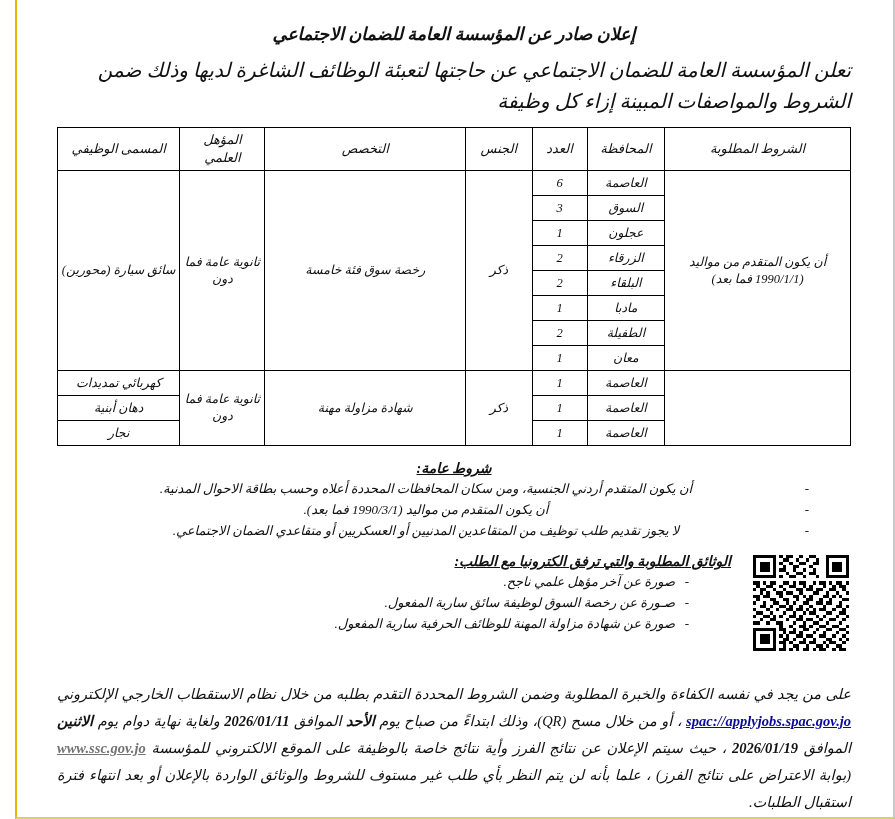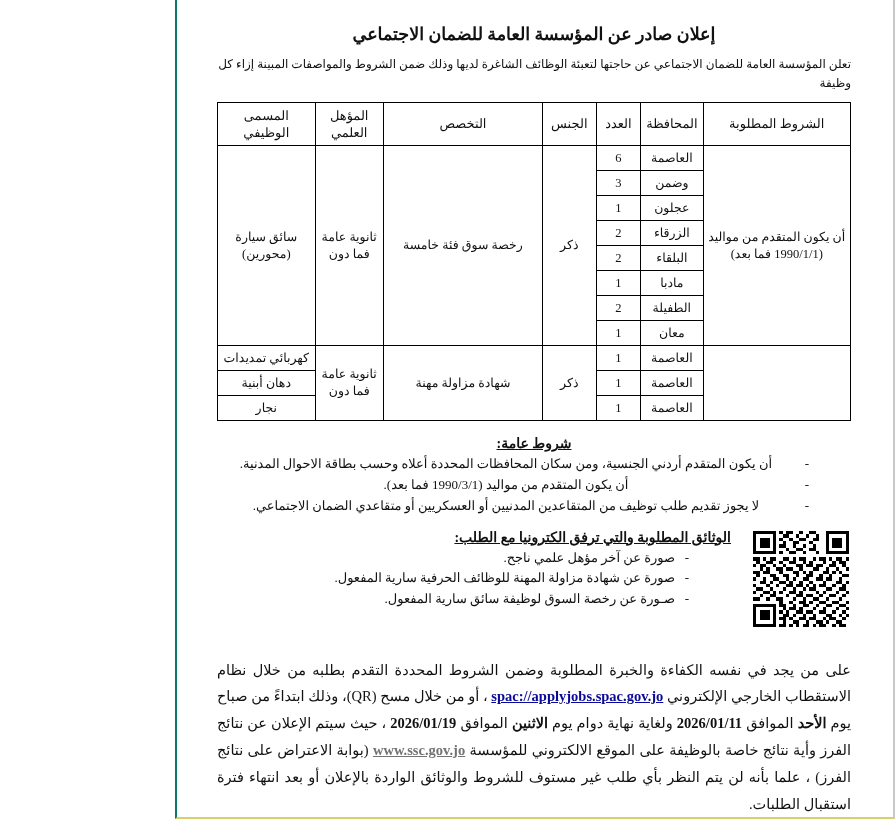--- a/index.html
+++ b/index.html
@@ -9,43 +9,44 @@
   }
   body {
     width: 895px;
     height: 819px;
     font-family: "Liberation Serif", serif;
     color: #111111;
     overflow: hidden;
   }
   .page {
     position: relative;
-    width: 720px;
+    width: 880px;
     height: 819px;
     box-sizing: border-box;
     background: #fff;
-    border-left: 2px solid #0f766e;
+    border-left: 2px solid #eab308;
     border-right: 2px solid #c8c8c8;
     border-bottom: 2px solid #d8d068;
+    font-style: italic;
   }
   .inner {
     position: absolute;
     inset: 0;
     padding: 14px 42px 0 40px;
     box-sizing: border-box;
   }
   .doc-title {
     text-align: center;
     font-weight: bold;
     font-size: 17.5px;
     margin: 10px 0 10px 0;
     letter-spacing: 0;
   }
   .intro {
-    font-size: 12px;
+    font-size: 20px;
     line-height: 1.55;
     text-align: right;
     margin: 0 0 10px 0;
   }
   table.jobs {
     width: 100%;
     border-collapse: collapse;
     font-size: 12.5px;
     table-layout: fixed;
   }
@@ -172,21 +173,21 @@
       <tr>
         <td rowspan="8">أن يكون المتقدم من مواليد (1990/1/1 فما بعد)</td>
         <td>العاصمة</td>
         <td>6</td>
         <td rowspan="8">ذكر</td>
         <td rowspan="8">رخصة سوق فئة خامسة</td>
         <td rowspan="8">ثانوية عامة فما دون</td>
         <td rowspan="8">سائق سيارة (محورين)</td>
       </tr>
       <tr>
-        <td>وضمن</td>
+        <td>السوق</td>
         <td>3</td>
       </tr>
       <tr>
         <td>عجلون</td>
         <td>1</td>
       </tr>
       <tr>
         <td>الزرقاء</td>
         <td>2</td>
       </tr>
@@ -457,22 +458,22 @@
               <rect x="24" y="28" width="1" height="1"></rect>
               <rect x="26" y="28" width="2" height="1"></rect>
         </g>
       </svg>
     </div>
 
     <div class="docs-needed">
       <div class="sec-head">الوثائق المطلوبة والتي ترفق الكترونيا مع الطلب:</div>
       <ul class="dash">
         <li>صورة عن آخر مؤهل علمي ناجح.</li>
+        <li>صـورة عن رخصة السوق لوظيفة سائق سارية المفعول.</li>
         <li>صورة عن شهادة مزاولة المهنة للوظائف الحرفية سارية المفعول.</li>
-        <li>صـورة عن رخصة السوق لوظيفة سائق سارية المفعول.</li>
       </ul>
     </div>
   </div>
 
   <div class="para">
     <span>على من يجد في نفسه الكفاءة والخبرة المطلوبة وضمن الشروط المحددة التقدم بطلبه من خلال نظام الاستقطاب الخارجي الإلكتروني</span>
     <span class="link nowrap">spac://applyjobs.spac.gov.jo</span>
     <span>، أو من خلال مسح (QR)، وذلك ابتداءً من صباح يوم</span>
     <b>الأحد</b>
     <span>الموافق</span>

